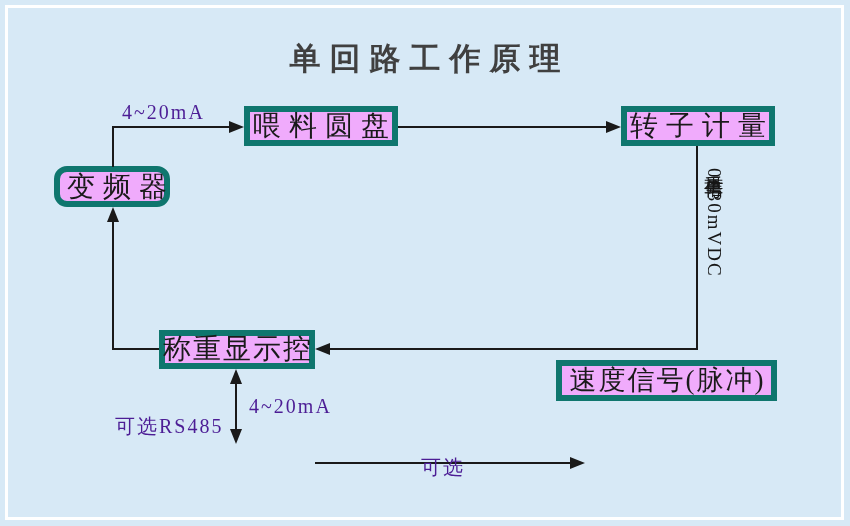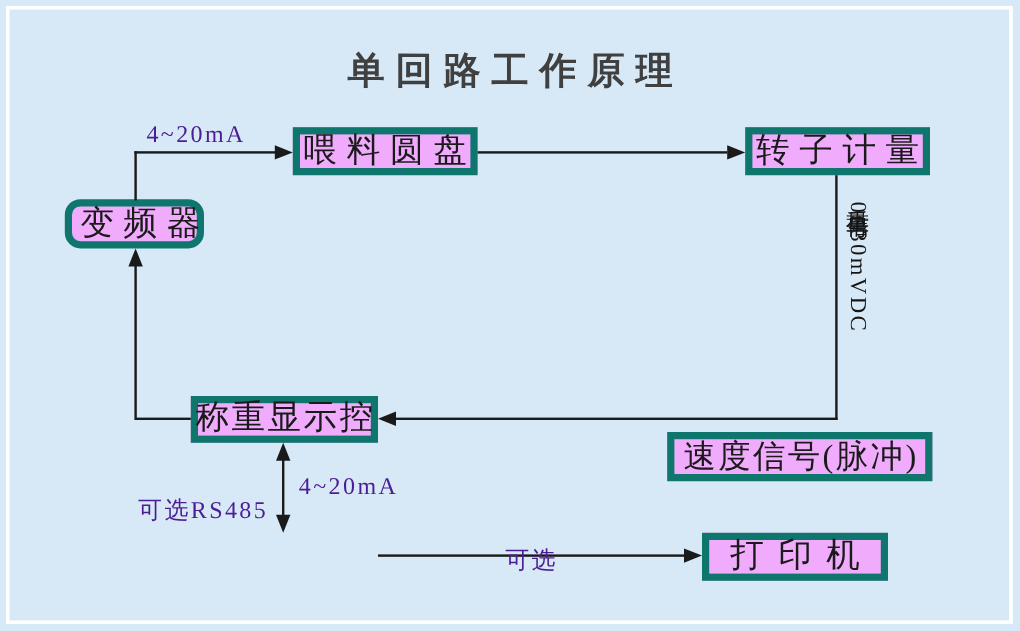--- a/index.html
+++ b/index.html
@@ -106,23 +106,20 @@
     </div>
   <div class="node node-inverter">
       <span>变频器</span>
     </div>
   <div class="node node-weigher">
       <span>称重显示控</span>
     </div>
   <div class="node node-speed">
       <span>速度信号(脉冲)</span>
     </div>
-  <div class="node node-printer">
-      <span>打印机</span>
-    </div>
 
   <div class="line" style="left:112px; top:126px; width:2px;  height:41px;"></div>
   <div class="line" style="left:112px; top:126px; width:118px; height:2px;"></div>
   <div class="arrow arrow-right" style="left:229px; top:121px;"></div>
 
   <div class="line" style="left:398px; top:126px; width:208px; height:2px;"></div>
   <div class="arrow arrow-right" style="left:606px; top:121px;"></div>
 
   <div class="line" style="left:696px; top:146px; width:2px;  height:204px;"></div>
   <div class="line" style="left:330px; top:348px; width:368px; height:2px;"></div>

